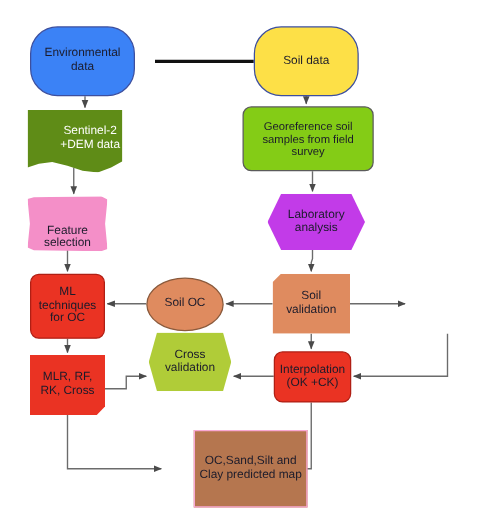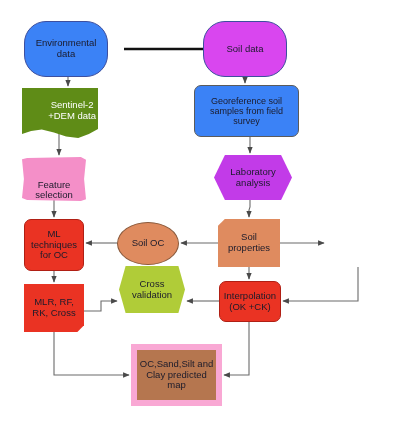--- a/index.html
+++ b/index.html
@@ -7,21 +7,21 @@
        font-family:"Liberation Sans","DejaVu Sans",sans-serif;}
   #canvas{position:relative;width:397px;height:423px;}
   svg#wires{position:absolute;left:0;top:0;width:397px;height:423px;}
   .node{position:absolute;box-sizing:border-box;display:flex;
         align-items:center;justify-content:center;text-align:center;
         color:#1b1b2b;line-height:1.12;}
   .node .lbl{display:block;padding:0 2px;}
   
   .sh-stadium{border:1px solid #3d4f9e;border-radius:22px;}
   
-  .sh-rect{border:6px solid #f9a8d4;}
+  .sh-rect{border:1px solid #f9a8d4;margin-left:24px;}
   
   .sh-round{border:1px solid #5b5b5b;border-radius:7px;}
   
   .sh-ellipse{border:1px solid #8a5a3c;border-radius:50%;}
   
   .sh-clip{border:0;}
   .wavebot{clip-path:polygon(0% 0%,100% 0%,100% 82%,88% 92%,74% 100%,
       58% 97%,42% 89%,26% 83%,12% 86%,0% 92%);}
   .wavelr{clip-path:polygon(8% 2%,92% 0%,100% 6%,97% 50%,100% 96%,
       92% 100%,8% 98%,0% 93%,3% 50%,0% 5%);}
@@ -79,30 +79,30 @@
 
       <path d="M249,322 L249,375 L224,375" marker-end="url(#ah)"></path>
     </g>
   </svg>
 
   <div class="node sh-stadium" style="left:24px;top:21px;width:84px;height:56px;background:#3b82f6;font-size:9.5px;">
     <span class="lbl" style="white-space:pre-line;">Environmental
 data</span>
   </div>
 
-  <div class="node sh-stadium" style="left:203px;top:21px;width:84px;height:56px;background:#d946ef;font-size:9.5px;">
+  <div class="node sh-stadium" style="left:203px;top:21px;width:84px;height:56px;background:#fde047;font-size:9.5px;">
     <span class="lbl" style="white-space:pre-line;">Soil data</span>
   </div>
 
   <div class="node sh-clip wavebot" style="left:22px;top:88px;width:76px;height:50px;background:#5F8C17;font-size:9.5px;color:#ffffff;justify-content:flex-end;">
     <span class="lbl" style="white-space:pre-line;margin-top:-5px;">Sentinel-2
 +DEM data</span>
   </div>
 
-  <div class="node sh-round" style="left:194px;top:85px;width:105px;height:52px;background:#3b82f6;font-size:9px;">
+  <div class="node sh-round" style="left:194px;top:85px;width:105px;height:52px;background:#84cc16;font-size:9px;">
     <span class="lbl" style="white-space:pre-line;">Georeference soil
 samples from field
 survey</span>
   </div>
 
   <div class="node sh-clip wavelr" style="left:22px;top:157px;width:64px;height:44px;background:#F48FC8;font-size:9.5px;align-items:flex-end;">
     <span class="lbl" style="white-space:pre-line;">Feature
 selection</span>
   </div>
 
@@ -116,21 +116,21 @@
 techniques
 for OC</span>
   </div>
 
   <div class="node sh-ellipse" style="left:117px;top:222px;width:62px;height:43px;background:#DF8B5F;font-size:9.5px;">
     <span class="lbl" style="white-space:pre-line;">Soil OC</span>
   </div>
 
   <div class="node sh-clip notch" style="left:218px;top:219px;width:62px;height:48px;background:#DF8B5F;font-size:9.5px;">
     <span class="lbl" style="white-space:pre-line;">Soil
-properties</span>
+validation</span>
   </div>
 
 
   <div class="node sh-clip notch2" style="left:24px;top:284px;width:60px;height:48px;background:#EA3323;font-size:9.5px;">
     <span class="lbl" style="white-space:pre-line;">MLR, RF,
 RK, Cross</span>
   </div>
 
   <div class="node sh-clip hexflat" style="left:119px;top:266px;width:66px;height:47px;background:#B0CC38;font-size:9.5px;">
     <span class="lbl" style="white-space:pre-line;">Cross

